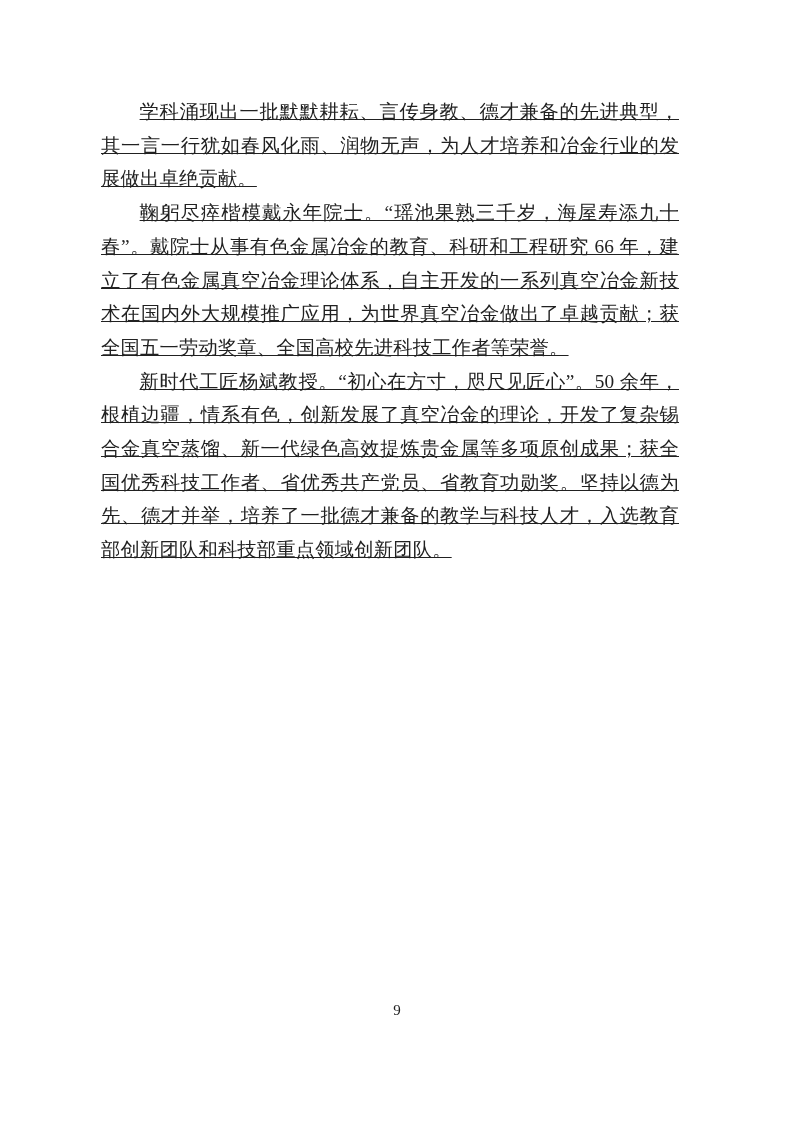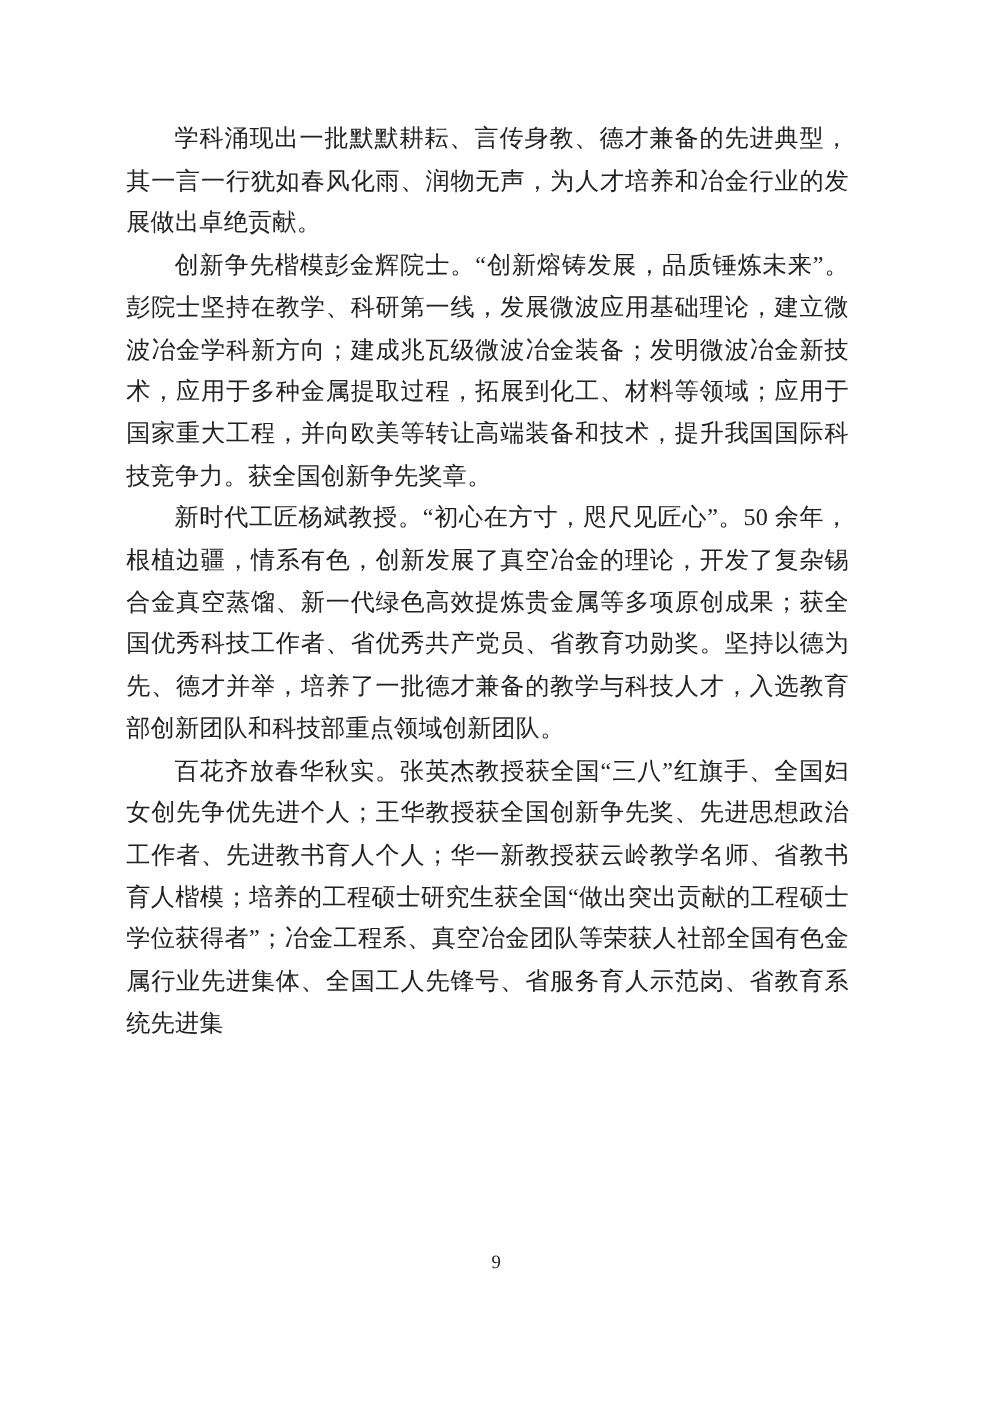--- a/index.html
+++ b/index.html
@@ -14,20 +14,21 @@
     background: #ffffff;
     overflow: hidden;
     font-family: "Liberation Serif", "DejaVu Serif", serif;
     color: #212121;
   }
   .text-body {
     position: absolute;
     left: 101px;
     top: 95px;
     width: 578px;
+    text-decoration: underline;
   }
   .para {
     margin: 0;
     padding: 0;
     font-size: 19.3px;
     line-height: 33.7px;
     text-align: justify;
     text-align-last: left;
     text-justify: inter-character;
     text-indent: 2em;
@@ -44,18 +45,17 @@
     line-height: 22px;
     color: #212121;
   }
 </style>
 </head>
 <body>
 
 <div class="page">
   <div class="text-body">
     <p class="para">学科涌现出一批默默耕耘、言传身教、德才兼备的先进典型，其一言一行犹如春风化雨、润物无声，为人才培养和冶金行业的发展做出卓绝贡献。</p>
-    <p class="para">创新争先楷模彭金辉院士。“创新熔铸发展，品质锤炼未来”。彭院士坚持在教学、科研第一线，发展微波应用基础理论，建立微波冶金学科新方向；建成兆瓦级微波冶金装备；发明微波冶金新技术，应用于多种金属提取过程，拓展到化工、材料等领域；应用于国家重大工程，并向欧美等转让高端装备和技术，提升我国国际科技竞争力。获全国创新争先奖章。</p>
+    <p class="para">鞠躬尽瘁楷模戴永年院士。“瑶池果熟三千岁，海屋寿添九十春”。戴院士从事有色金属冶金的教育、科研和工程研究 66 年，建立了有色金属真空冶金理论体系，自主开发的一系列真空冶金新技术在国内外大规模推广应用，为世界真空冶金做出了卓越贡献；获全国五一劳动奖章、全国高校先进科技工作者等荣誉。</p>
     <p class="para">新时代工匠杨斌教授。“初心在方寸，咫尺见匠心”。50 余年，根植边疆，情系有色，创新发展了真空冶金的理论，开发了复杂锡合金真空蒸馏、新一代绿色高效提炼贵金属等多项原创成果；获全国优秀科技工作者、省优秀共产党员、省教育功勋奖。坚持以德为先、德才并举，培养了一批德才兼备的教学与科技人才，入选教育部创新团队和科技部重点领域创新团队。</p>
-    <p class="para">百花齐放春华秋实。张英杰教授获全国“三八”红旗手、全国妇女创先争优先进个人；王华教授获全国创新争先奖、先进思想政治工作者、先进教书育人个人；华一新教授获云岭教学名师、省教书育人楷模；培养的工程硕士研究生获全国“做出突出贡献的工程硕士学位获得者”；冶金工程系、真空冶金团队等荣获人社部全国有色金属行业先进集体、全国工人先锋号、省服务育人示范岗、省教育系统先进集</p>
   </div>
   <div class="page-number">9</div>
 </div>
 
 </body></html>

